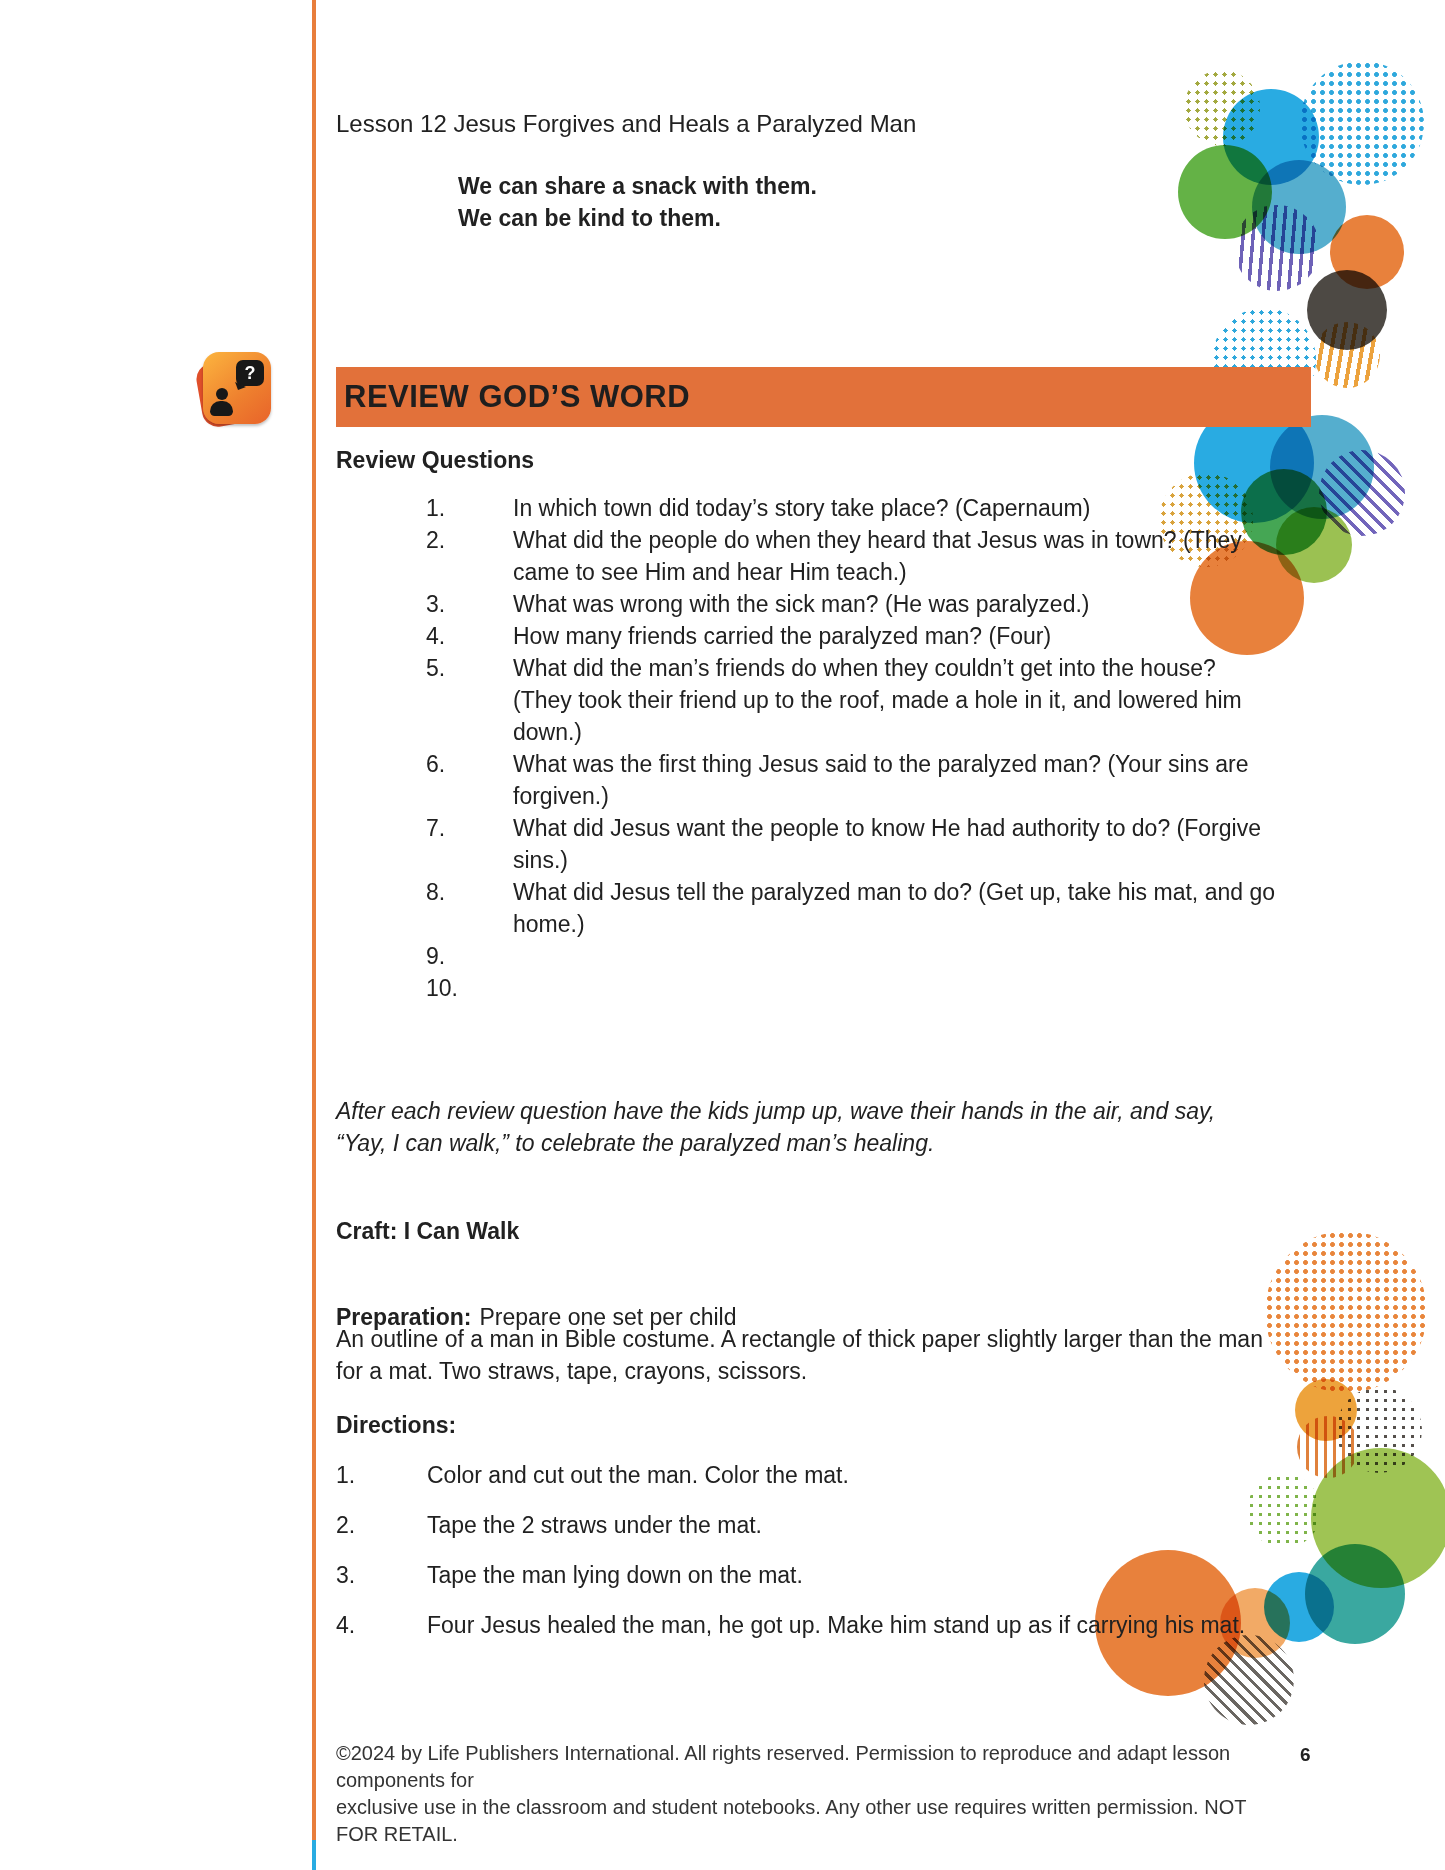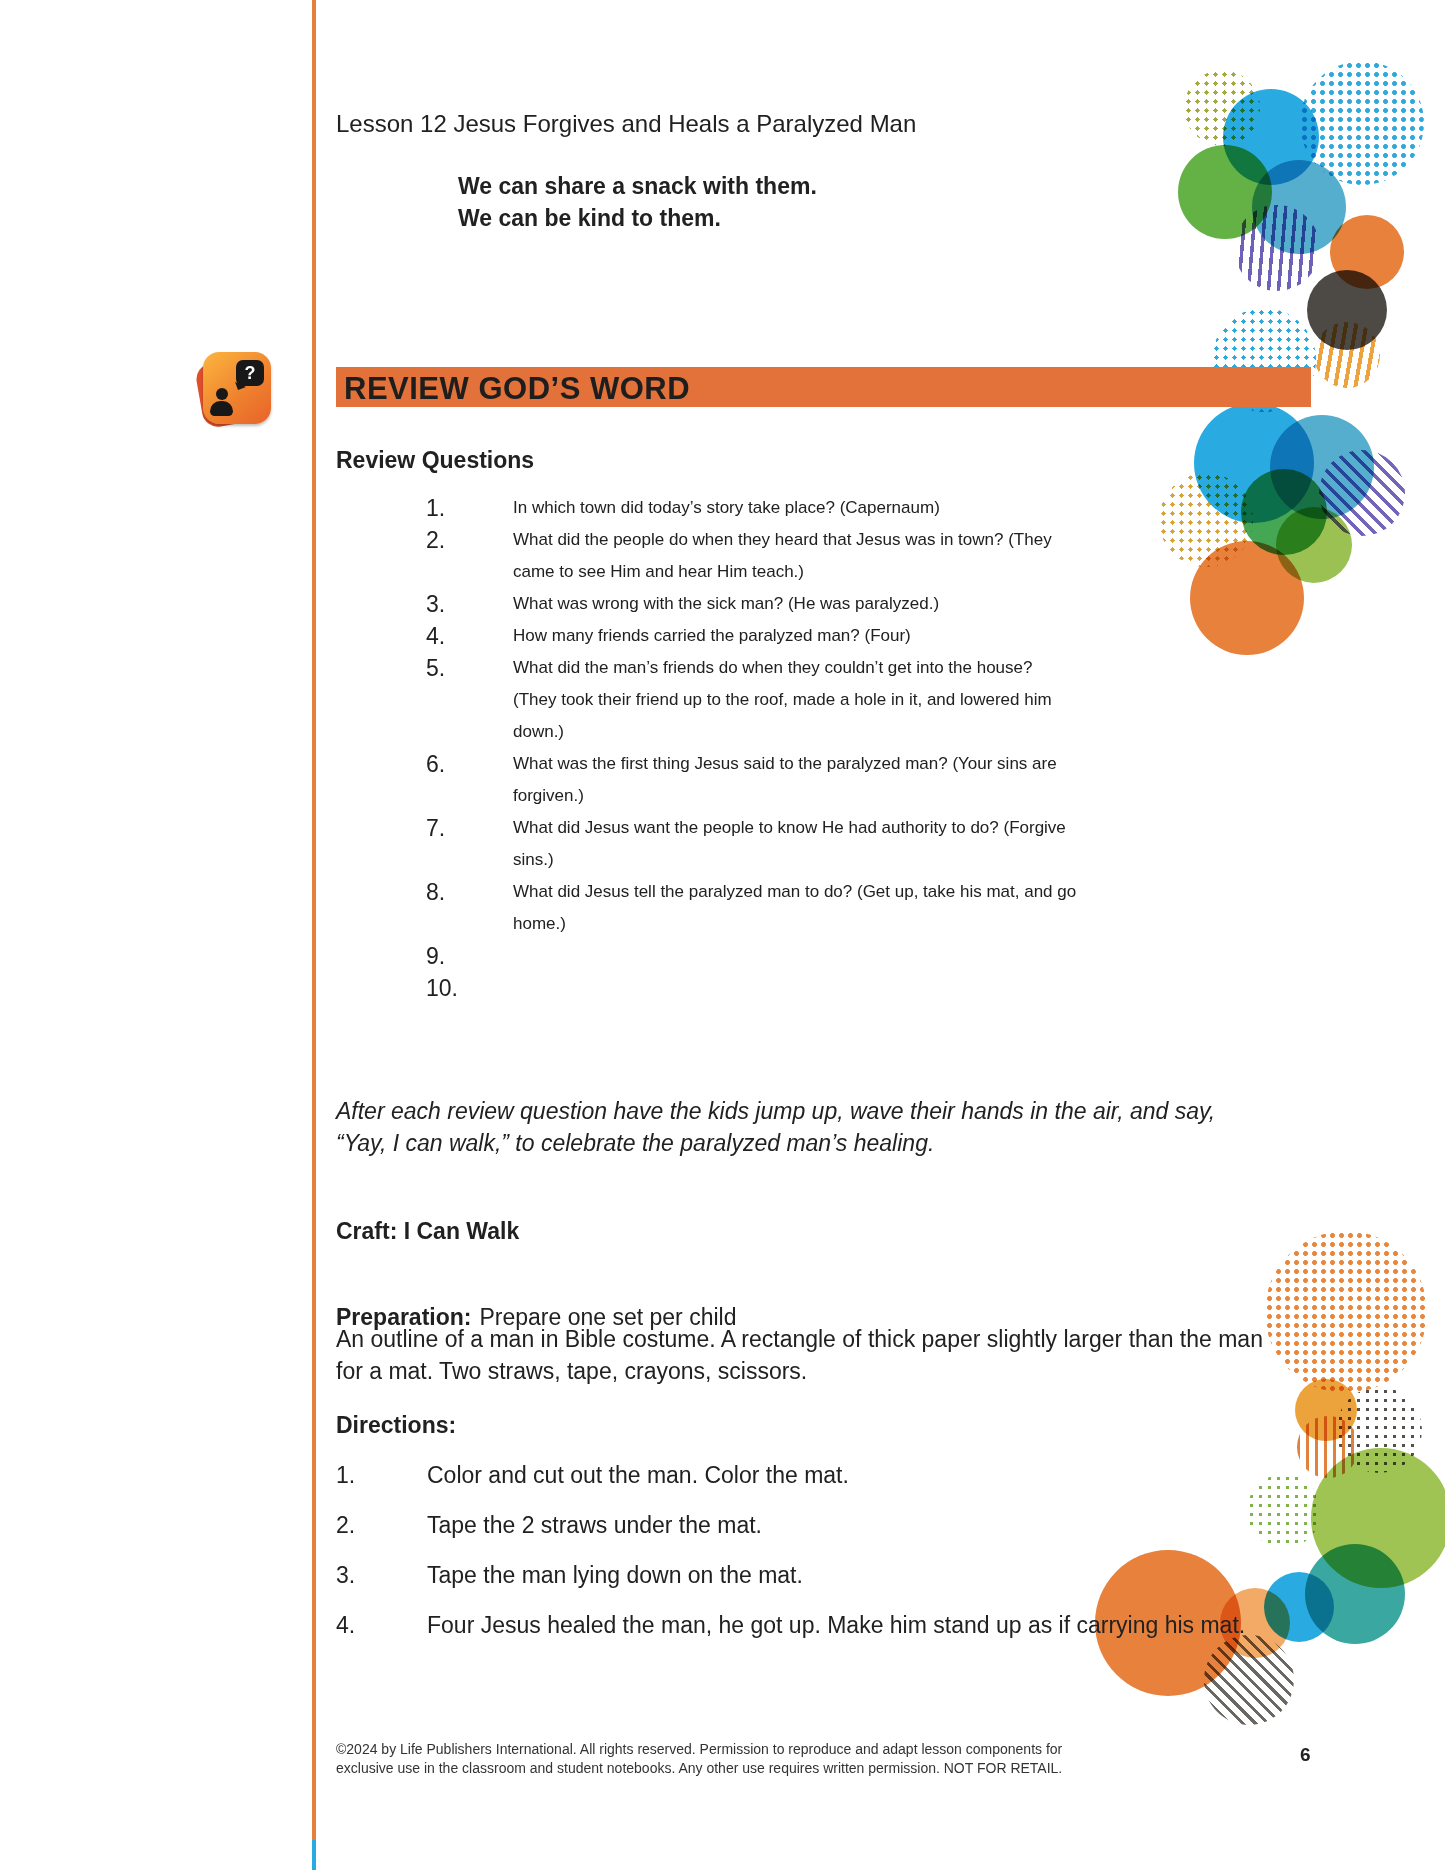--- a/index.html
+++ b/index.html
@@ -7,40 +7,40 @@
         font-family:"Liberation Sans",sans-serif;color:#212121;margin-left:34px;}
   .abs{position:absolute;}
   
   .rule-orange{left:278px;top:0;width:4px;height:1840px;background:#E87E3C;}
   .rule-blue{left:278px;top:1840px;width:4px;height:30px;background:#29ABE2;}
   
   .t{font-size:23px;line-height:32px;white-space:pre-line;z-index:2;}
   .header{left:302px;top:108px;width:760px;font-size:24px;}
   .intro{left:424px;top:170px;width:620px;font-weight:bold;}
   .note1{left:302px;top:256px;width:980px;font-style:italic;line-height:33px;}
-  .banner{left:302px;top:367px;width:975px;height:40px;background:#E2713A;z-index:2;
-          display:flex;align-items:flex-end;}
+  .banner{left:302px;top:367px;width:975px;height:60px;background:#E2713A;z-index:2;
+          display:flex;align-items:center;}
   .banner span{font-size:31px;font-weight:700;color:#1E1E1E;letter-spacing:.5px;padding-left:8px;}
   .rq-head{left:302px;top:444px;font-weight:700;}
   .questions{left:392px;top:492px;width:880px;z-index:2;}
   .qrow{display:flex;}
   .qnum{width:87px;flex:0 0 87px;font-size:23px;line-height:32px;}
-  .qlines{width:780px;font-size:17px;line-height:32px;white-space:pre-line;}
+  .qlines{width:780px;font-size:23px;line-height:32px;white-space:pre-line;}
   .note2{left:302px;top:1095px;width:980px;font-style:italic;}
   .craft-head{left:302px;top:1215px;font-weight:700;}
   .prep{left:302px;top:1269px;width:900px;}
   .prep .lbl{font-weight:700;}
   .prep .val{margin-left:8px;}
   .materials{left:302px;top:1323px;width:1030px;}
   .dir-head{left:302px;top:1409px;font-weight:700;}
   .directions{left:302px;top:1459px;width:980px;z-index:2;}
   .drow{display:flex;margin-bottom:18px;}
   .dnum{width:91px;flex:0 0 91px;font-size:23px;line-height:32px;}
   .dtext{font-size:23px;line-height:32px;}
-  .footer{left:302px;top:1740px;width:950px;font-size:14px;line-height:19px;color:#333;
+  .footer{left:302px;top:1740px;width:950px;font-size:20px;line-height:27px;color:#333;
           white-space:pre-line;z-index:2;}
   .pagenum{left:1266px;top:1744px;font-size:19px;font-weight:700;color:#222;z-index:2;}
   
   .q-icon{left:163px;top:350px;width:84px;height:82px;z-index:2;}
   .qi-back{position:absolute;left:2px;top:10px;width:66px;height:64px;background:#E04F2A;
            border-radius:16px;transform:rotate(-10deg);}
   .qi-front{position:absolute;left:6px;top:2px;width:68px;height:72px;border-radius:16px;
             background:linear-gradient(140deg,#FCB53F 0%,#EE7F2E 60%,#E8632A 100%);
             box-shadow:0 2px 3px rgba(0,0,0,.25);}
   .qi-bubble{position:absolute;right:7px;top:8px;width:28px;height:26px;background:#181818;

